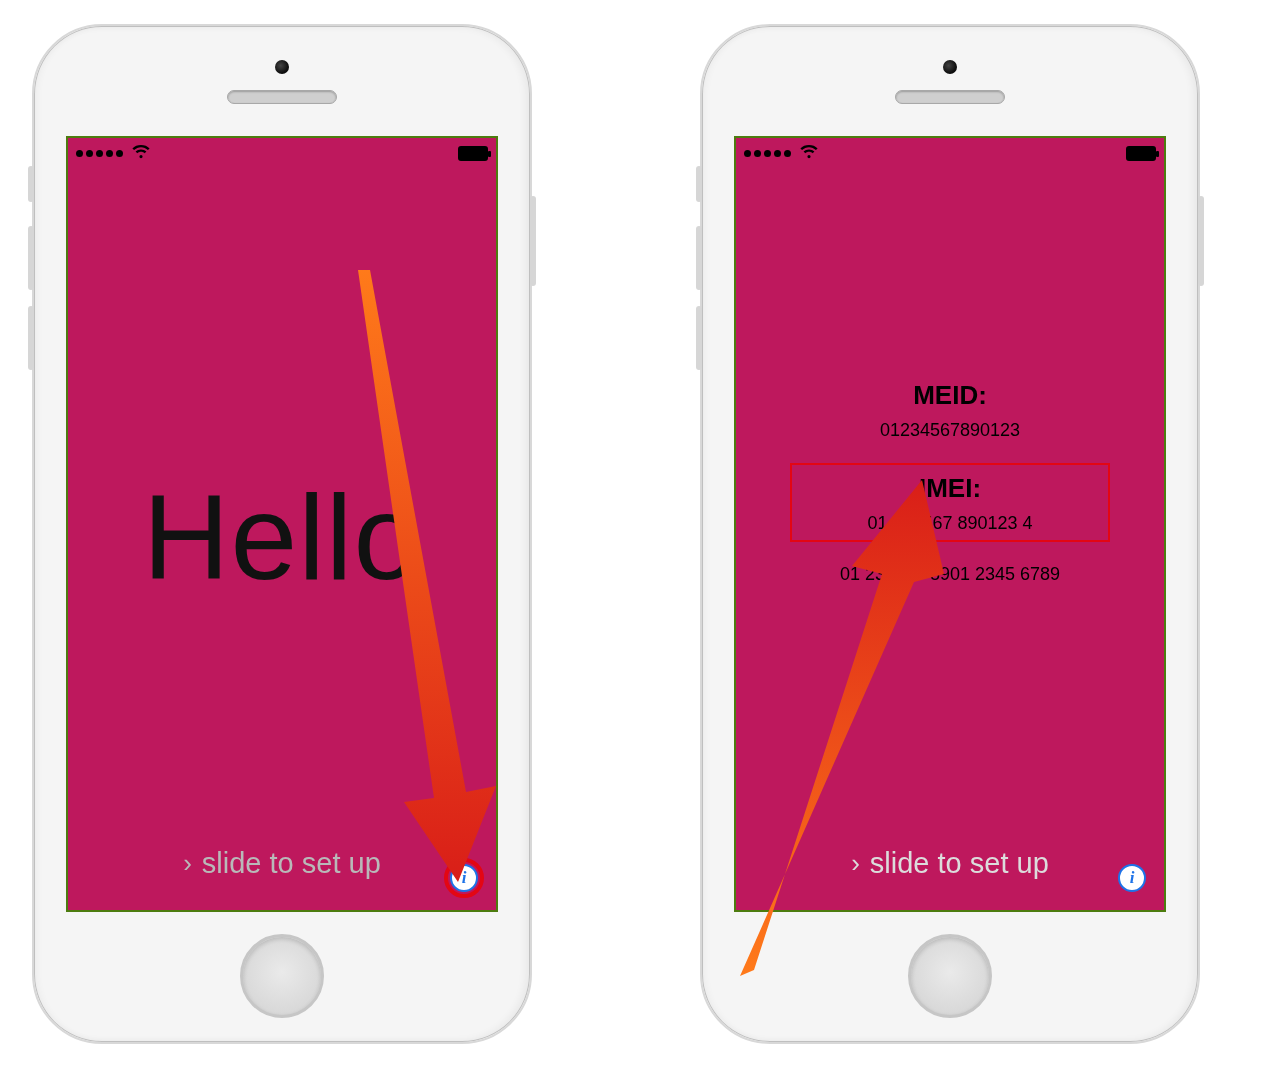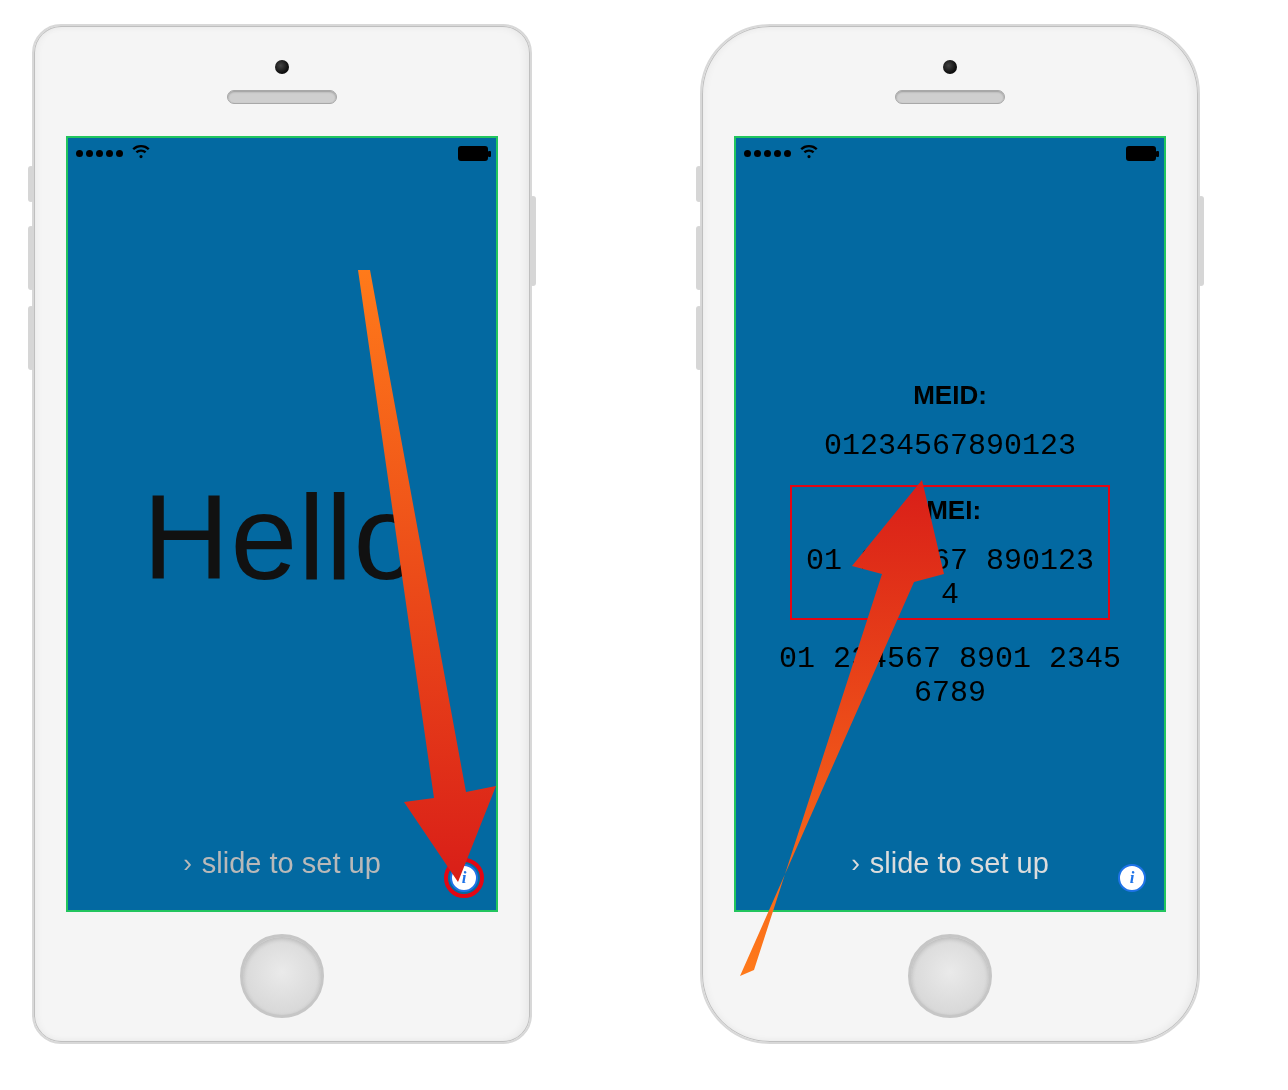--- a/index.html
+++ b/index.html
@@ -12,21 +12,21 @@
     }
     .phone {
       position: absolute;
       width: 500px;
       height: 1020px;
       background: #f5f5f5;
       border-radius: 70px;
       border: 2px solid #d8d8d8;
       box-shadow: 0 0 0 1px #bfbfbf inset, -4px 0 8px rgba(0,0,0,0.06) inset, 4px 0 6px rgba(0,0,0,0.03) inset;
     }
-    .phone.left { top: 24px; left: 32px; border-radius: 29px; }
+    .phone.left { top: 24px; left: 32px; }
     .phone.right { top: 24px; left: 700px; }
 
     
     .camera {
       position: absolute;
       top: 34px; left: 50%;
       width: 14px; height: 14px;
       margin-left: -7px;
       border-radius: 50%;
       background: radial-gradient(circle at 40% 40%, #444 0%, #111 60%, #000 100%);
@@ -55,22 +55,22 @@
     .side-btn { position: absolute; background: #d6d6d6; border-radius: 3px; }
     .mute { left: -6px; top: 140px; width: 6px; height: 36px; }
     .vol-up { left: -6px; top: 200px; width: 6px; height: 64px; }
     .vol-dn { left: -6px; top: 280px; width: 6px; height: 64px; }
     .power { right: -6px; top: 170px; width: 6px; height: 90px; }
 
     
     .screen {
       position: absolute;
       top: 110px; left: 32px; right: 32px; bottom: 130px;
-      background: #0369a1;
-      border: 2px solid #22c55e;
+      background: #be185d;
+      border: 2px solid #4d7c0f;
       overflow: hidden;
     }
 
     .status-bar {
       height: 30px;
       display: flex;
       align-items: center;
       justify-content: space-between;
       padding: 0 8px;
       font-size: 15px;
@@ -147,21 +147,21 @@
     }
 
     .info-content {
       position: absolute;
       top: 220px; left: 0; right: 0;
       text-align: center;
       color: #000;
     }
     .info-block { margin: 22px 0; }
     .info-label { font-size: 26px; font-weight: 700; font-family: Arial, sans-serif; }
-    .info-value { font-size: 30px; font-weight: 400; font-family: Liberation Mono, monospace; margin-top: 18px; }
+    .info-value { font-size: 18px; font-weight: 400; font-family: Liberation Sans, sans-serif; margin-top: 9px; }
 
     .imei-box {
       border: 2px solid #e30613;
       width: 320px;
       margin: 12px auto;
       padding: 8px 6px 6px 6px;
     }
 
     
     .arrow-svg {

